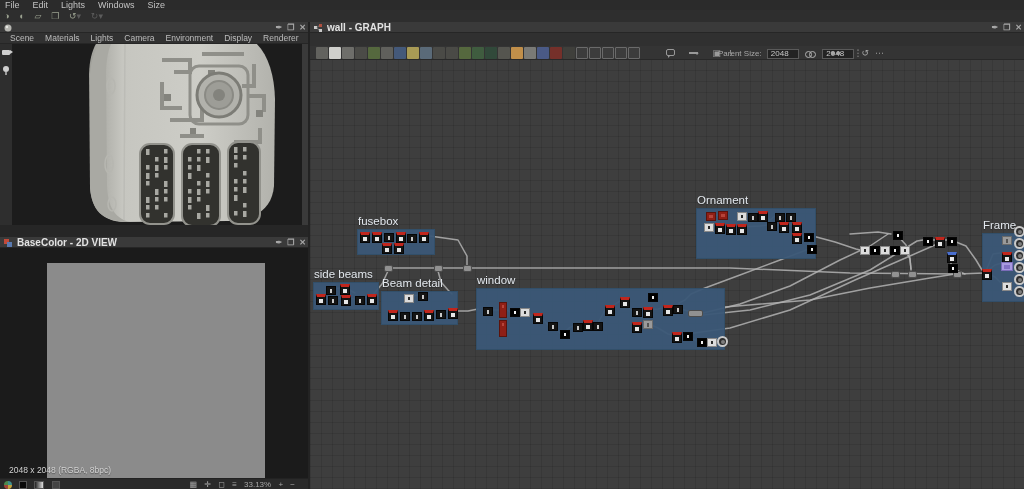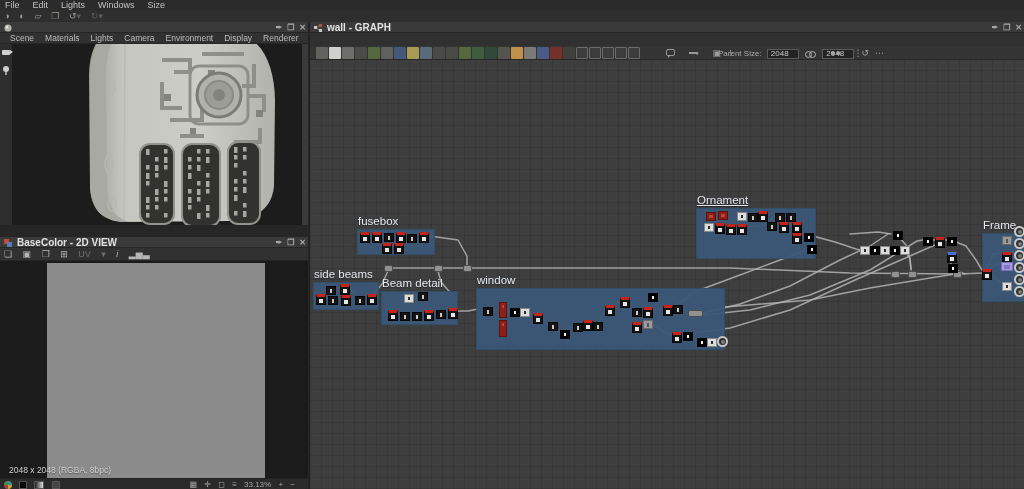--- a/index.html
+++ b/index.html
@@ -235,29 +235,20 @@
 <div id="panel2d">
   <div class="phdr">
     <svg class="hdricon" viewBox="0 0 8 8">
         <rect width="5" height="5" fill="#c24a3a"></rect>
         <rect x="3" y="3" width="5" height="5" fill="#5a7ab0"></rect>
       </svg>
     <span class="ptitle">BaseColor - 2D VIEW</span>
     <span class="winbtns">
       <span>✒</span><span>❐</span><span>✕</span>
     </span>
-  </div>
-  <div id="tb2d">
-    <span>❏</span>
-    <span>▣</span>
-    <span>❐</span>
-    <span>⊞</span>
-    <span class="dim"><span>UV</span> ▾</span>
-    <span><i>i</i></span>
-    <span>▂▅▃</span>
   </div>
   <div id="viewport2d">
     <div id="img2d"></div>
     <div id="info2d">2048 x 2048 (RGBA, 8bpc)</div>
   </div>
   <div id="bb2d">
     <span class="lft">
       <span class="sphere" style="width:8px;height:8px"></span>
       <span class="swatchk"></span>
       <span class="swatchg"></span>
@@ -399,21 +390,21 @@
       </svg>
   <div class="ngroup" style="left: 47px; top: 169px; width: 78px; height: 26px;"></div>
       <div class="glabel" style="left: 48px; top: 155px;">fusebox</div>
       <div class="ngroup" style="left: 3px; top: 222px; width: 66px; height: 28px;"></div>
       <div class="glabel" style="left: 4px; top: 208px;">side beams</div>
       <div class="ngroup" style="left: 71px; top: 231px; width: 77px; height: 34px;"></div>
       <div class="glabel" style="left: 72px; top: 217px;">Beam detail</div>
       <div class="ngroup" style="left: 166px; top: 228px; width: 249px; height: 62px;"></div>
       <div class="glabel" style="left: 167px; top: 214px;">window</div>
       <div class="ngroup" style="left: 386px; top: 148px; width: 120px; height: 51px;"></div>
-      <div class="glabel" style="left: 387px; top: 134px; text-decoration: underline;">Ornament</div>
+      <div class="glabel" style="left: 387px; top: 134px;">Ornament</div>
       <div class="ngroup" style="left: 672px; top: 173px; width: 46px; height: 69px;"></div>
       <div class="glabel" style="left: 673px; top: 159px;">Frame</div>
       <div class="dot" style="left: 74px; top: 205px;"></div>
       <div class="dot" style="left: 124px; top: 205px;"></div>
       <div class="dot" style="left: 153px; top: 205px;"></div>
       <div class="dot" style="left: 581px; top: 211px;"></div>
       <div class="dot" style="left: 598px; top: 211px;"></div>
       <div class="dot" style="left: 643px; top: 211px;"></div>
       <div class="dot" style="left: 378px; top: 250px; width: 15px;"></div>
       <div class="n r" style="left: 50px; top: 172px;"></div>

